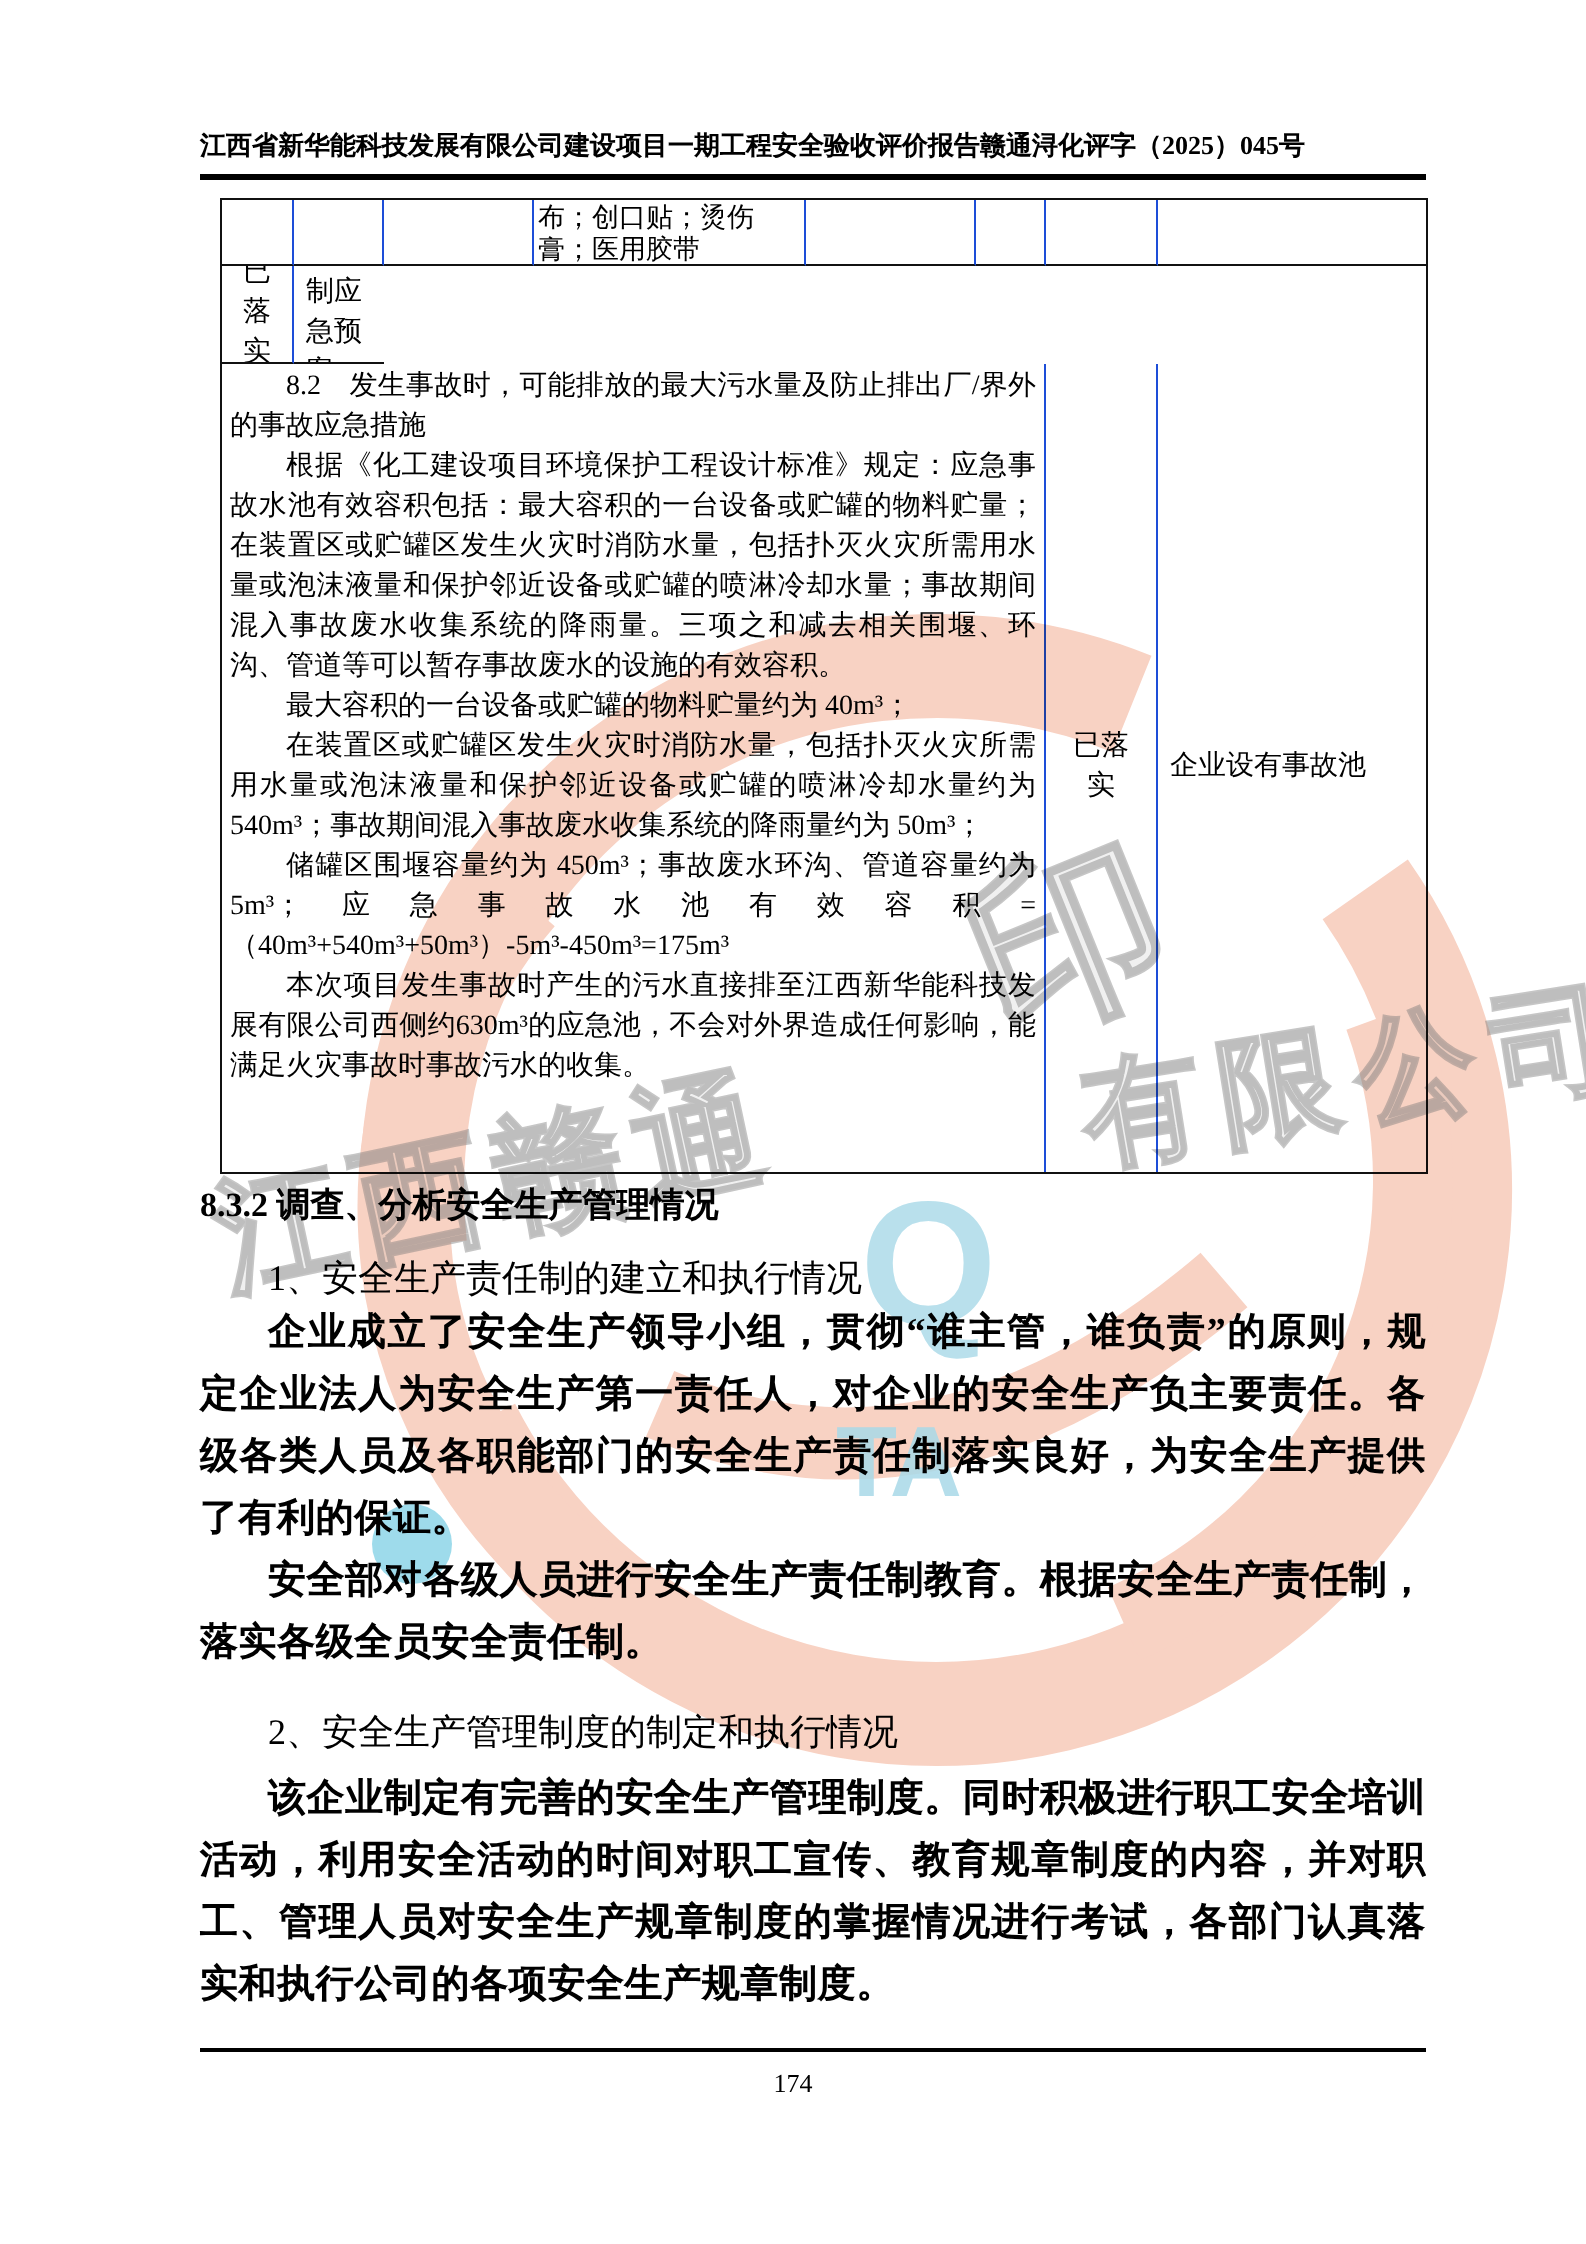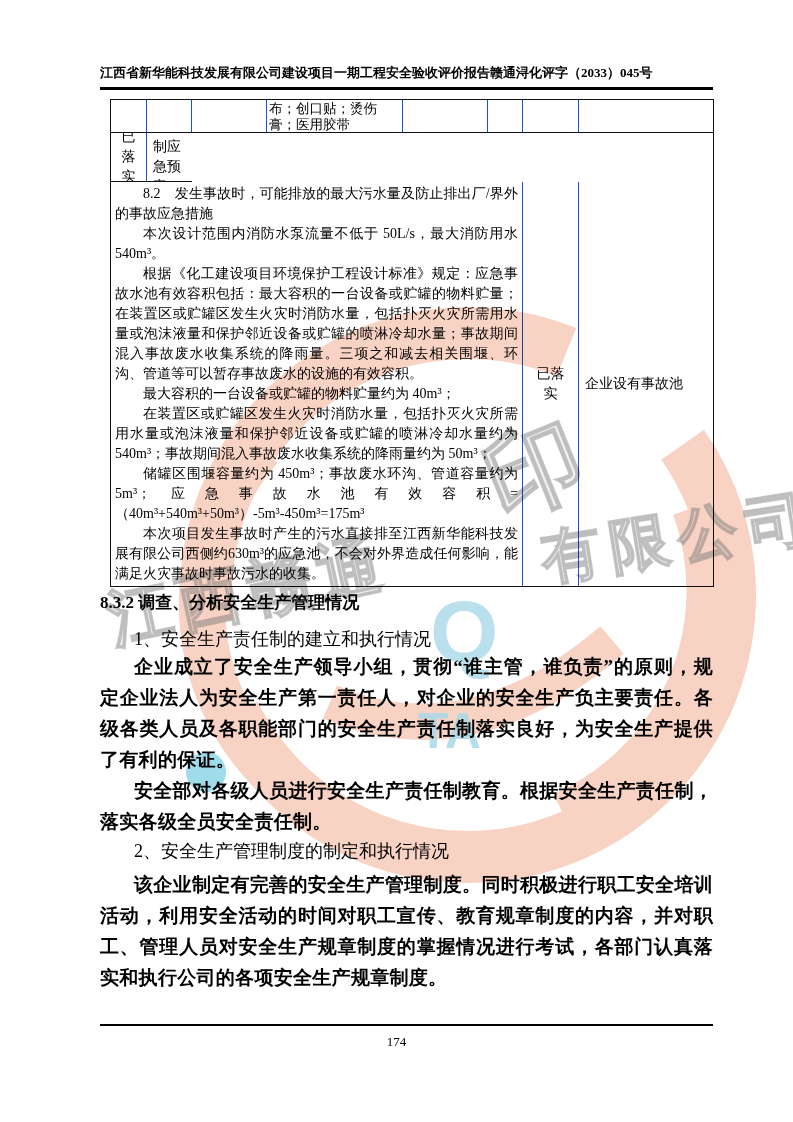--- a/index.html
+++ b/index.html
@@ -47,21 +47,21 @@
   }
   .cell-remark { display:flex; align-items:center; padding:0 6px; }
   .cell-big { padding:2px 4px 0 4px; }
   .cell-big p { text-indent:28px; text-align:justify; }
 
   
   .section { position:absolute; left:100px; top:592px; width:613px; }
   .sec-heading { font-size:17px; font-weight:bold; line-height:22px; }
   .sec-item { font-size:18px; line-height:24px; text-indent:34px; }
   .sec-item1 { margin-top:13px; }
-  .sec-item2 { margin-top:2px; }
+  .sec-item2 { margin-top:17px; }
   .sec-p {
     font-size:19px; line-height:31px; text-indent:34px; text-align:justify;
     letter-spacing:0.3px;
     font-weight:bold;
   }
   .sec-p3 { margin-top:6px; }
 
   
   .footer-rule { position:absolute; left:100px; top:1024px; width:613px; height:2px; background:#000; }
   .page-number { position:absolute; left:0; top:1034px; width:793px; text-align:center; font-size:13px; }
@@ -79,41 +79,40 @@
   }
   .wm-frag1 { left:106px; top:548px; font-size:64px; letter-spacing:7px; transform:rotate(-12deg); }
   .wm-frag2 { left:540px; top:498px; font-size:60px; letter-spacing:9px; transform:rotate(-9deg); }
   .wm-frag3 { left:487px; top:406px; font-size:96px; transform:rotate(-22deg); }
 </style>
 </head>
 <body>
 
 <div class="header">
   <span>江西省新华能科技发展有限公司建设项目一期工程安全验收评价报告</span>
-  <span>赣通浔化评字（2033）045号</span>
+  <span>赣通浔化评字（2025）045号</span>
 </div>
 <div class="header-rule"></div>
 
 <div class="rtable">
 
   <div class="tc"></div>
   <div class="tc"></div>
   <div class="tc"></div>
   <div class="tc cell-supplies">布；创口贴；烫伤膏；医用胶带</div>
   <div class="tc"></div>
   <div class="tc"></div>
   <div class="tc"></div>
   <div class="tc last-col"></div>
 
   <div class="tc cell-status">已落实</div>
   <div class="tc last-col cell-remark">已编制应急预案；</div>
 
   <div class="tc span-main last-row cell-big">
     <p>8.2　发生事故时，可能排放的最大污水量及防止排出厂/界外的事故应急措施</p>
-    <p>本次设计范围内消防水泵流量不低于 50L/s，最大消防用水540m³。</p>
     <p>根据《化工建设项目环境保护工程设计标准》规定：应急事故水池有效容积包括：最大容积的一台设备或贮罐的物料贮量；在装置区或贮罐区发生火灾时消防水量，包括扑灭火灾所需用水量或泡沫液量和保护邻近设备或贮罐的喷淋冷却水量；事故期间混入事故废水收集系统的降雨量。三项之和减去相关围堰、环沟、管道等可以暂存事故废水的设施的有效容积。</p>
     <p>最大容积的一台设备或贮罐的物料贮量约为 40m³；</p>
     <p>在装置区或贮罐区发生火灾时消防水量，包括扑灭火灾所需用水量或泡沫液量和保护邻近设备或贮罐的喷淋冷却水量约为540m³；事故期间混入事故废水收集系统的降雨量约为 50m³；</p>
     <p>储罐区围堰容量约为 450m³；事故废水环沟、管道容量约为5m³；应急事故水池有效容积=（40m³+540m³+50m³）-5m³-450m³=175m³</p>
     <p>本次项目发生事故时产生的污水直接排至江西新华能科技发展有限公司西侧约630m³的应急池，不会对外界造成任何影响，能满足火灾事故时事故污水的收集。</p>
   </div>
   <div class="tc last-row cell-status">已落实</div>
   <div class="tc last-col last-row cell-remark">企业设有事故池</div>
 </div>
 

